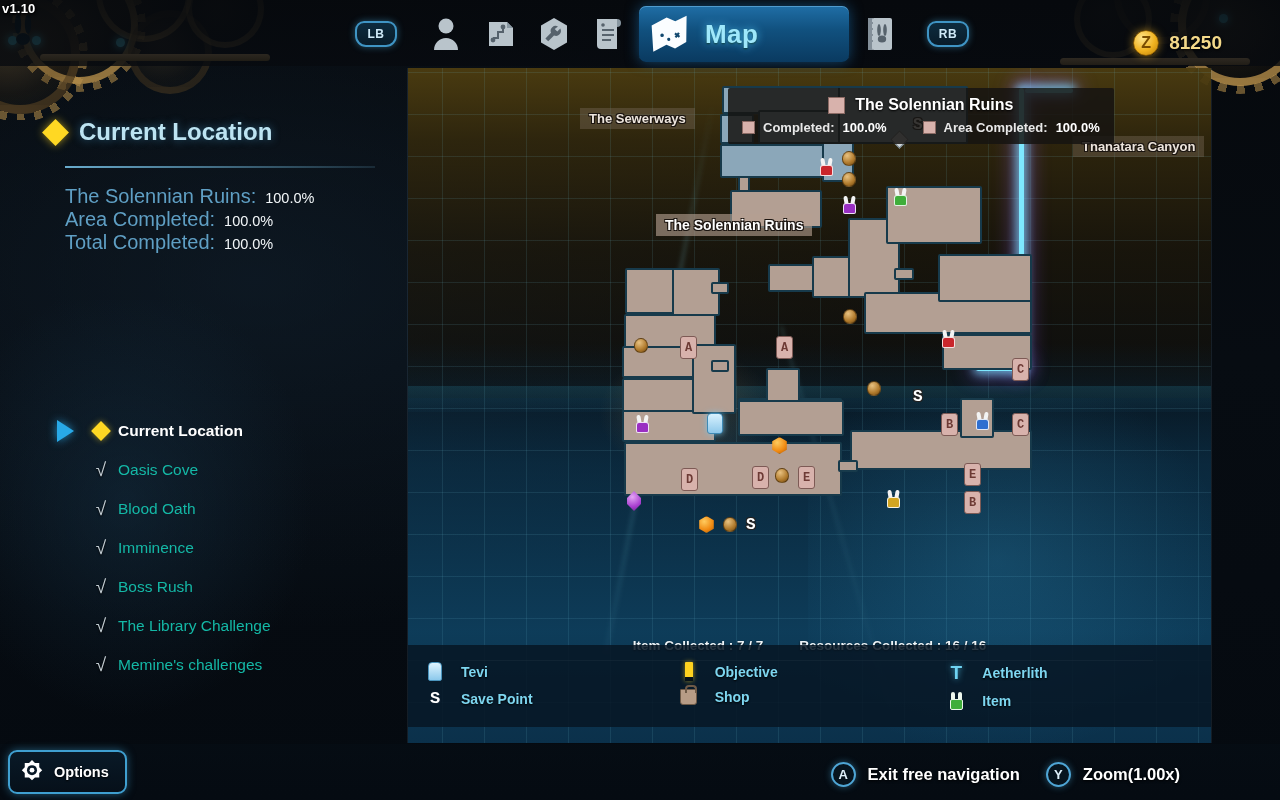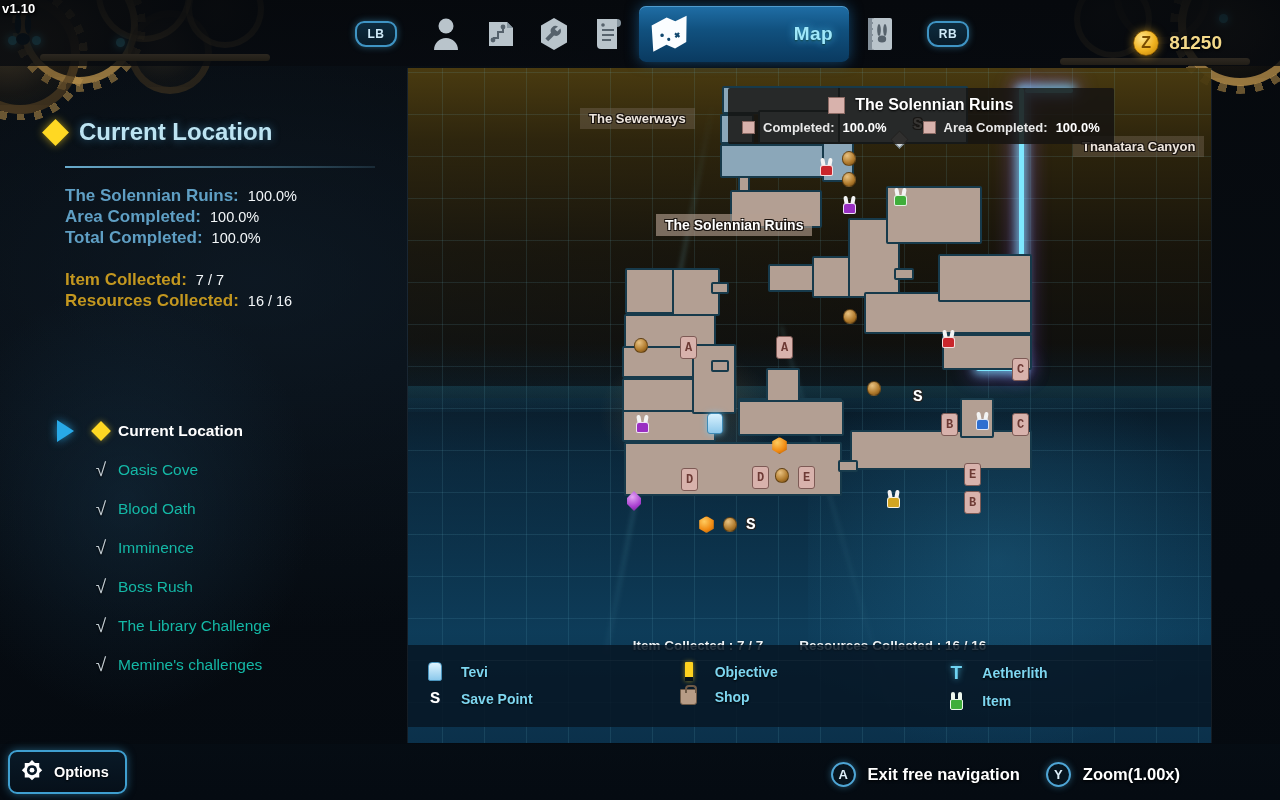--- a/index.html
+++ b/index.html
@@ -92,22 +92,22 @@
   }
   .tab-active {
     height:56px; min-width:210px; padding:0 16px 0 10px;
     display:flex; align-items:center; gap:12px;
     border-radius:7px;
     background:linear-gradient(180deg,#1f6ea6 0%, #11517f 42%, #0a3a60 100%);
     box-shadow:inset 0 1px 0 rgba(140,210,255,0.45), 0 0 14px rgba(30,120,190,0.55);
     margin:0 4px;
   }
   .tab-active-label {
-    flex:1; text-align:right;
-    font-size:19px; font-weight:bold; color:#9fe8fb;
+    flex:1; text-align:left;
+    font-size:26px; font-weight:bold; color:#9fe8fb;
     text-shadow:0 0 9px rgba(80,200,255,0.85), 0 1px 2px #021;
     letter-spacing:.4px;
   }
   .currency {
     position:absolute; right:58px; top:30px;
     display:flex; align-items:center; gap:10px; z-index:35;
   }
   .coin {
     width:26px; height:26px; border-radius:50%;
     background:radial-gradient(circle at 35% 30%, #ffe48a, #f0b21f 55%, #b97d08 100%);
@@ -133,21 +133,21 @@
     font-size:24px; font-weight:bold; color:#bde4f2;
     text-shadow:0 0 8px rgba(70,160,210,0.55);
   }
   .divider {
     position:absolute; left:65px; top:100px; width:310px; height:2px;
     background:linear-gradient(90deg, rgba(110,180,215,0.95), rgba(110,180,215,0.15));
   }
 
   .stats { position:absolute; left:65px; top:120px; width:320px; }
   .stat-row { display:flex; align-items:baseline; gap:9px; line-height:20px; margin-bottom:1px; }
-  .stat-label { font-size:17px; color:#5f9fc4;font-weight:bold; }
+  .stat-label { font-size:20px; color:#5f9fc4; }
   .stat-value { font-size:14.5px; color:#f2f6f8; }
   .stats-gold { margin-top:22px; }
   .stats-gold .stat-label { color:#c3971f; }
   .stats-gold .stat-value { color:#f4f7f9; }
 
   
   .loc-list { position:absolute; left:46px; top:345px; width:340px; }
   .loc-item {
     display:flex; align-items:center; height:39px; gap:0px; cursor:pointer;
   }
@@ -534,30 +534,20 @@
       </div>
       <div class="stat-row">
         <span class="stat-label">Area Completed:</span>
         <span class="stat-value">100.0%</span>
       </div>
       <div class="stat-row">
         <span class="stat-label">Total Completed:</span>
         <span class="stat-value">100.0%</span>
       </div>
 
-      <div class="stats-gold">
-        <div class="stat-row">
-          <span class="stat-label">Item Collected:</span>
-          <span class="stat-value">7 / 7</span>
-        </div>
-        <div class="stat-row">
-          <span class="stat-label">Resources Collected:</span>
-          <span class="stat-value">16 / 16</span>
-        </div>
-      </div>
     </div>
 
     <div class="loc-list">
       <div class="loc-item selected">
         <div class="loc-cursor">
             <div class="tri"></div>
           </div>
         <div class="loc-mark">
             <div class="loc-diamond"></div>
           </div>

